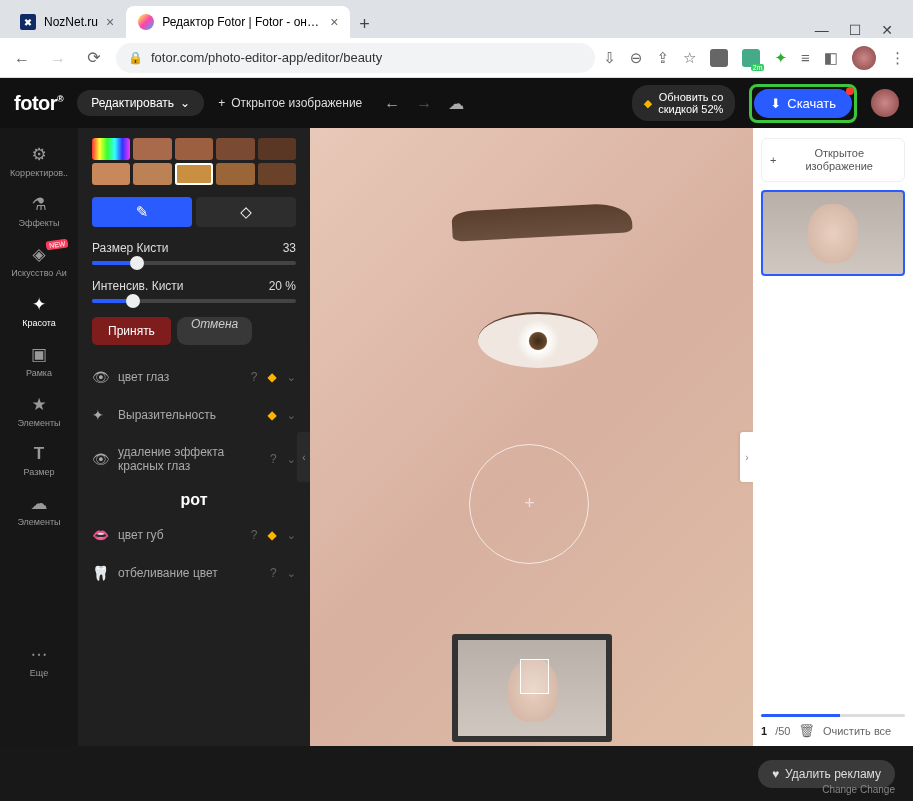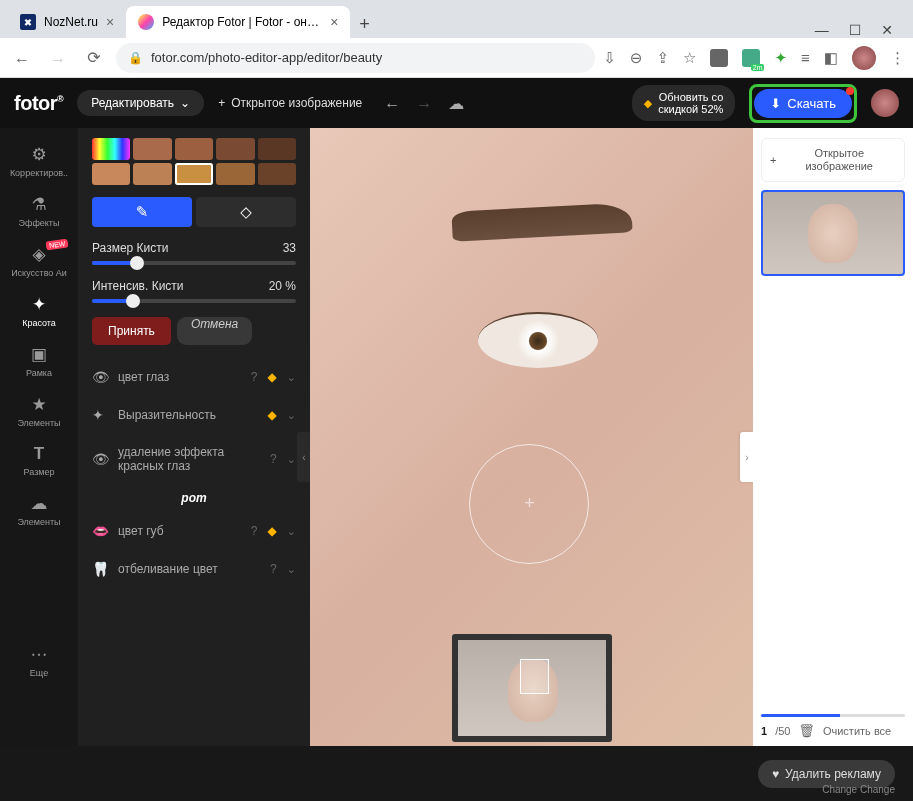--- a/index.html
+++ b/index.html
@@ -66,21 +66,21 @@
 .action-row { display: flex; gap: 6px; margin-bottom: 16px; }
 .btn-primary { background: #7f1d1d; color: #fff; padding: 7px 16px; border-radius: 5px; font-size: 12px; }
 .btn-secondary { background: #383838; color: #ccc; padding: 0 14px; border-radius: 9px; font-size: 12px; font-style: italic; }
 .effect-list { display: flex; flex-direction: column; gap: 6px; }
 .effect-item { display: flex; align-items: center; gap: 10px; padding: 8px 0; font-size: 12px; color: #aaa; }
 .effect-item .ei-icon { width: 16px; font-size: 14px; }
 .effect-item .ei-label { flex: 1; }
 .effect-item .ei-crown { color: #ffb400; font-size: 12px; }
 .effect-item .ei-help { color: #666; font-size: 12px; }
 .effect-item .ei-chev { color: #666; font-size: 11px; }
-.section-title { text-align: center; font-size: 12px; font-weight: 600; color: #fff; padding: 10px 0; font-style: italic; }
+.section-title { text-align: center; font-size: 16px; font-weight: 600; color: #fff; padding: 10px 0; }
 .panel-collapse { position: absolute; right: -1px; top: 50%; transform: translateY(-50%); width: 14px; height: 50px; background: #2a2a2a; border-radius: 3px 0 0 3px; display: flex; align-items: center; justify-content: center; color: #888; font-size: 10px; }
 
 
 .canvas { flex: 1; background: #e0e0e0; position: relative; overflow: hidden; }
 .face-img { position: absolute; inset: 0; background: linear-gradient(135deg, #e8c8b8 0%, #d8b0a0 50%, #e0c0a8 100%); }
 .eye { position: absolute; left: 38%; top: 28%; width: 120px; height: 56px; background: radial-gradient(ellipse 30px 30px at center, #3a2a1a 0%, #6a4a2a 28%, #fff 32%, #f0e8e0 70%); border-radius: 60px / 28px; border-top: 2px solid #5a4030; }
 .brow { position: absolute; left: 32%; top: 12%; width: 180px; height: 30px; background: linear-gradient(#5a3f2f,#6a4f3f); border-radius: 20px 40px 10px 10px / 10px 20px 5px 5px; transform: rotate(-3deg); }
 .brush-circle { position: absolute; left: 36%; top: 48%; width: 120px; height: 120px; border: 1px solid rgba(255,255,255,0.7); border-radius: 50%; display: flex; align-items: center; justify-content: center; color: rgba(255,255,255,0.6); font-size: 18px; }
 .minimap { position: absolute; bottom: 44px; left: 50%; transform: translateX(-50%); width: 160px; height: 108px; background: #333; border-radius: 3px; padding: 6px; }
 .minimap-img { width: 100%; height: 100%; background: linear-gradient(#b8b0a8, #d0c8c0); position: relative; }

